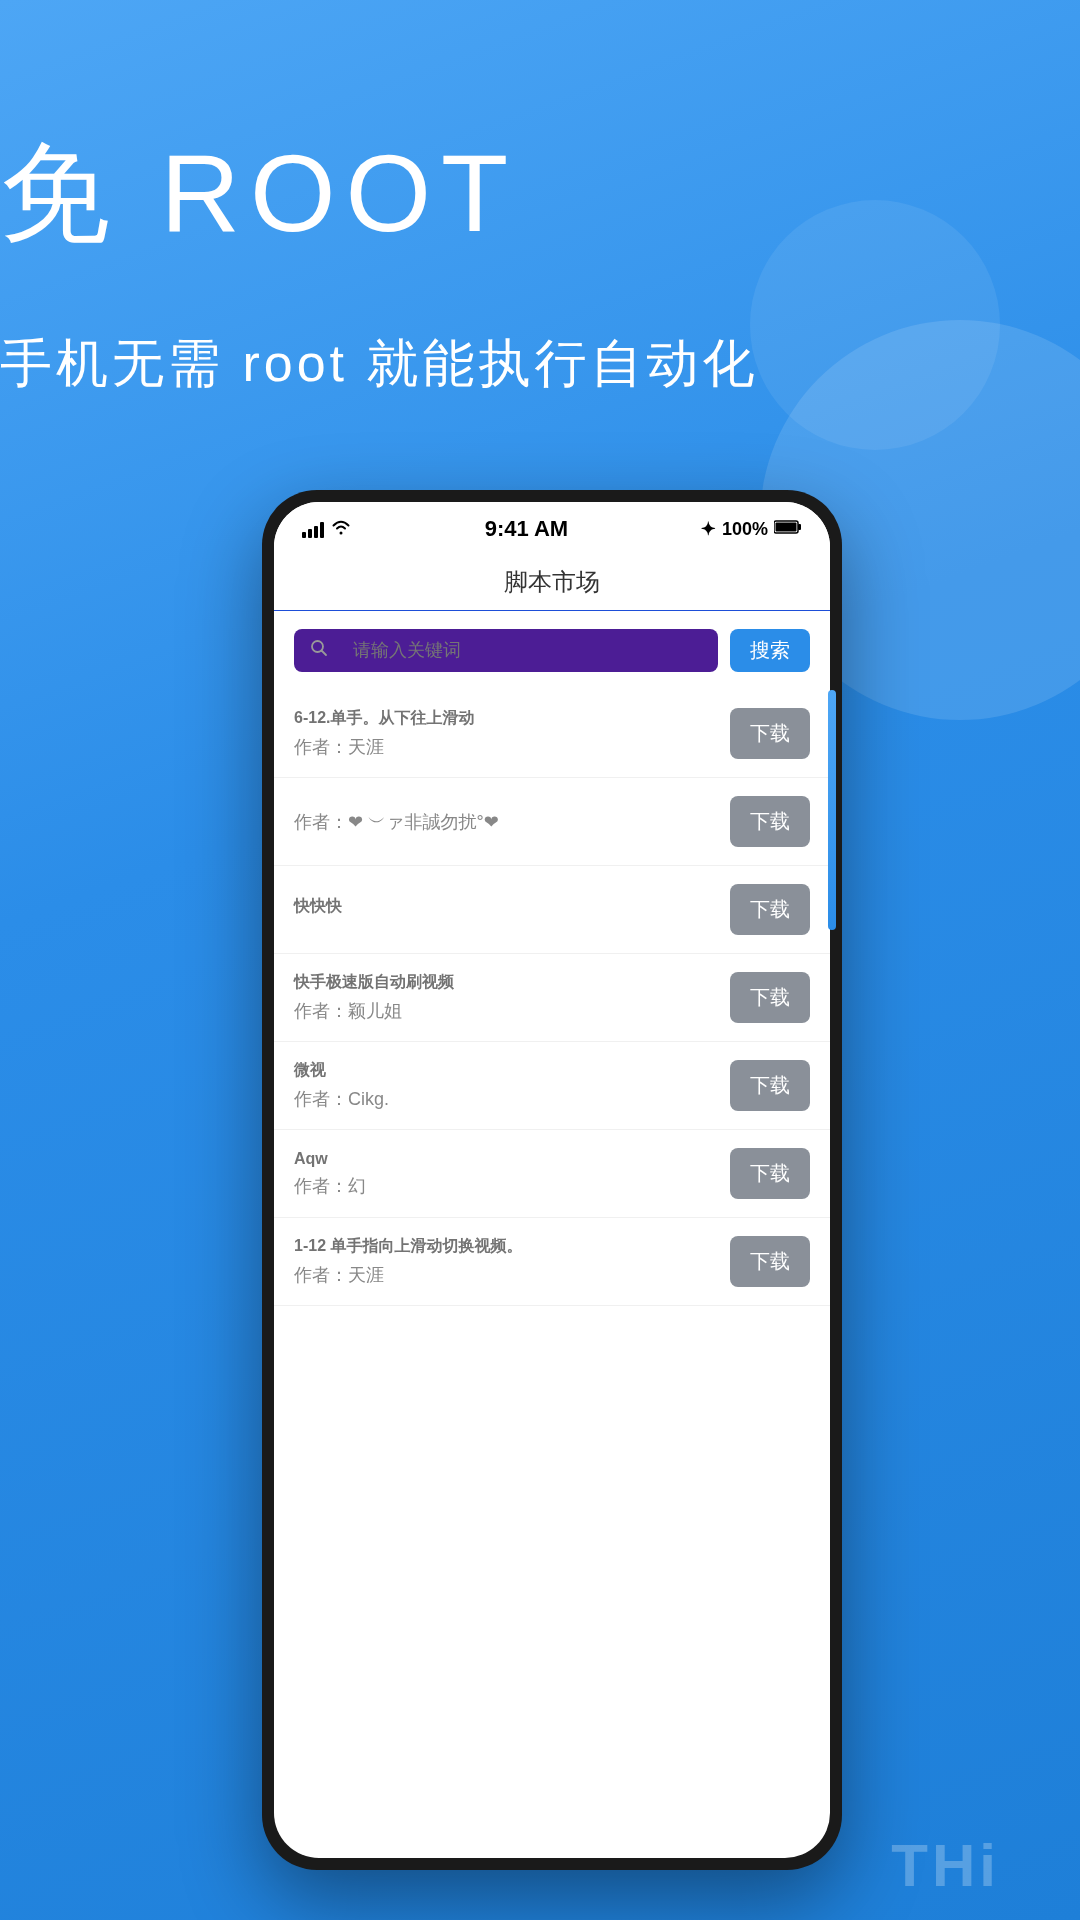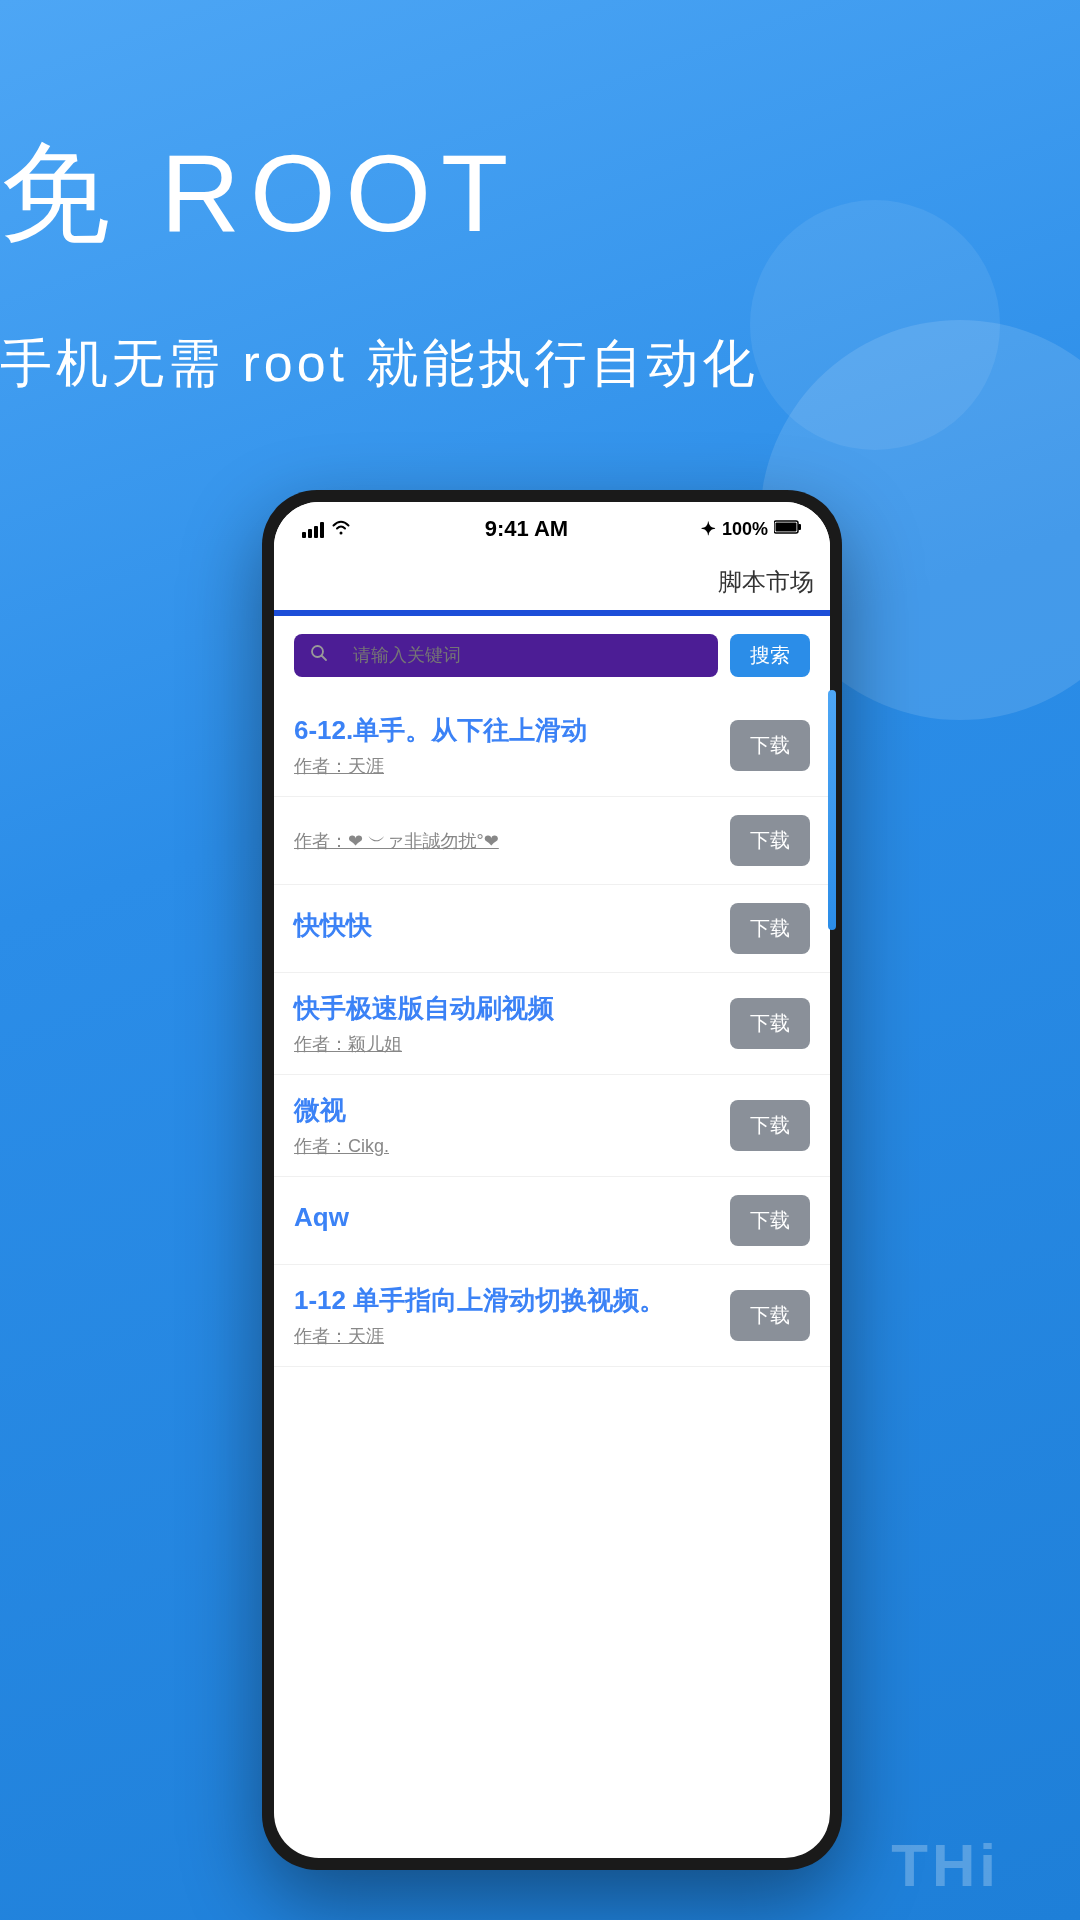--- a/index.html
+++ b/index.html
@@ -133,23 +133,23 @@
     .status-right {
       display: flex;
       align-items: center;
       gap: 6px;
       font-size: 18px;
       font-weight: 600;
     }
 
     
     .app-header {
-      text-align: right;
+      text-align: center;
       padding: 16px 16px 12px;
-      border-bottom: 6px solid #1d4ed8;
+      border-bottom: 1px solid #1d4ed8;
       flex-shrink: 0;
     }
 
     .app-header-title {
       font-size: 24px;
       color: #333;
       font-weight: 500;
     }
 
     
@@ -208,30 +208,29 @@
       justify-content: space-between;
       padding: 18px 20px;
       border-bottom: 1px solid #f0f0f0;
     }
 
     .item-info {
       flex: 1;
     }
 
     .item-title {
-      font-size: 26px;
+      font-size: 16px;
       font-weight: 600;
-      color: #3b82f6;
+      color: #737373;
       margin-bottom: 6px;
     }
 
     .item-author {
       font-size: 18px;
       color: #888;
-      text-decoration: underline;
     }
 
     .author-label {
       color: #888;
     }
 
     .download-btn {
       background: #8a9099;
       color: #fff;
       border: none;
@@ -373,20 +372,23 @@
             <div class="item-author">
               <span class="author-label">作者：</span><span>Cikg.</span>
             </div>
           </div>
           <button class="download-btn">下载</button>
         </div>
 
         <div class="list-item">
           <div class="item-info">
             <div class="item-title">Aqw</div>
+            <div class="item-author">
+              <span class="author-label">作者：</span><span>幻</span>
+            </div>
           </div>
           <button class="download-btn">下载</button>
         </div>
 
         <div class="list-item">
           <div class="item-info">
             <div class="item-title">1-12 单手指向上滑动切换视频。</div>
             <div class="item-author">
               <span class="author-label">作者：</span><span>天涯</span>
             </div>

